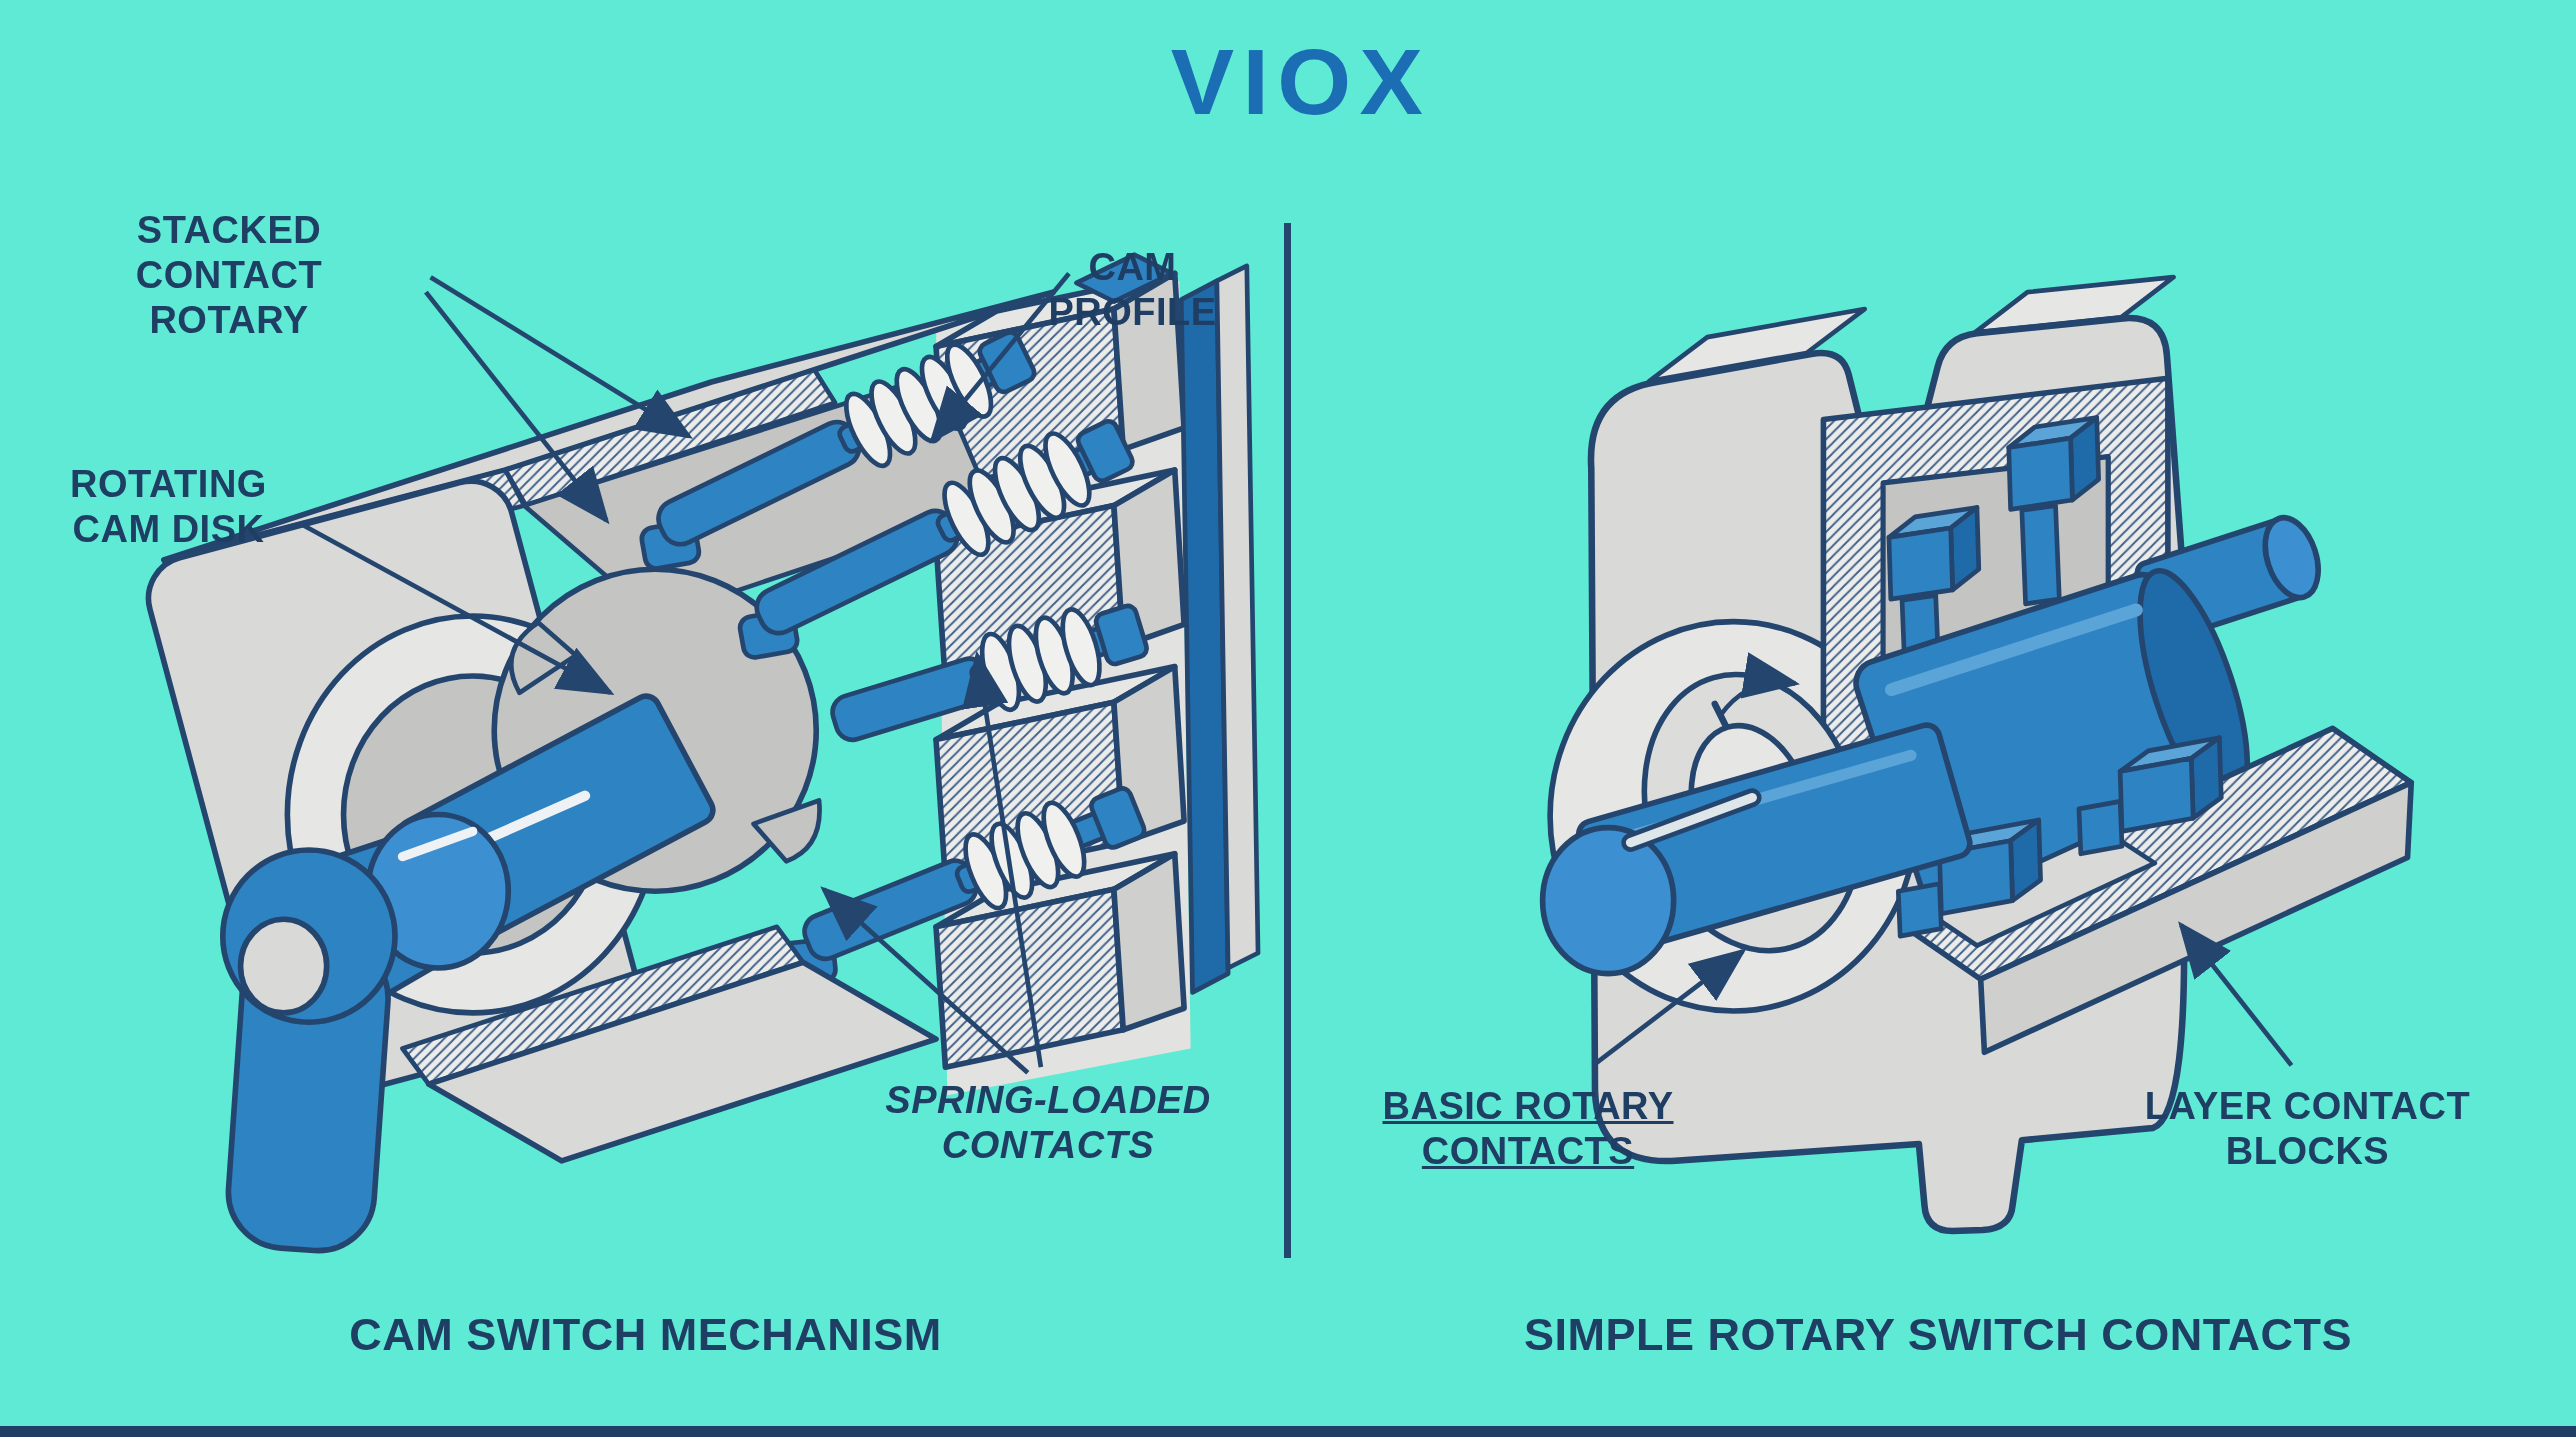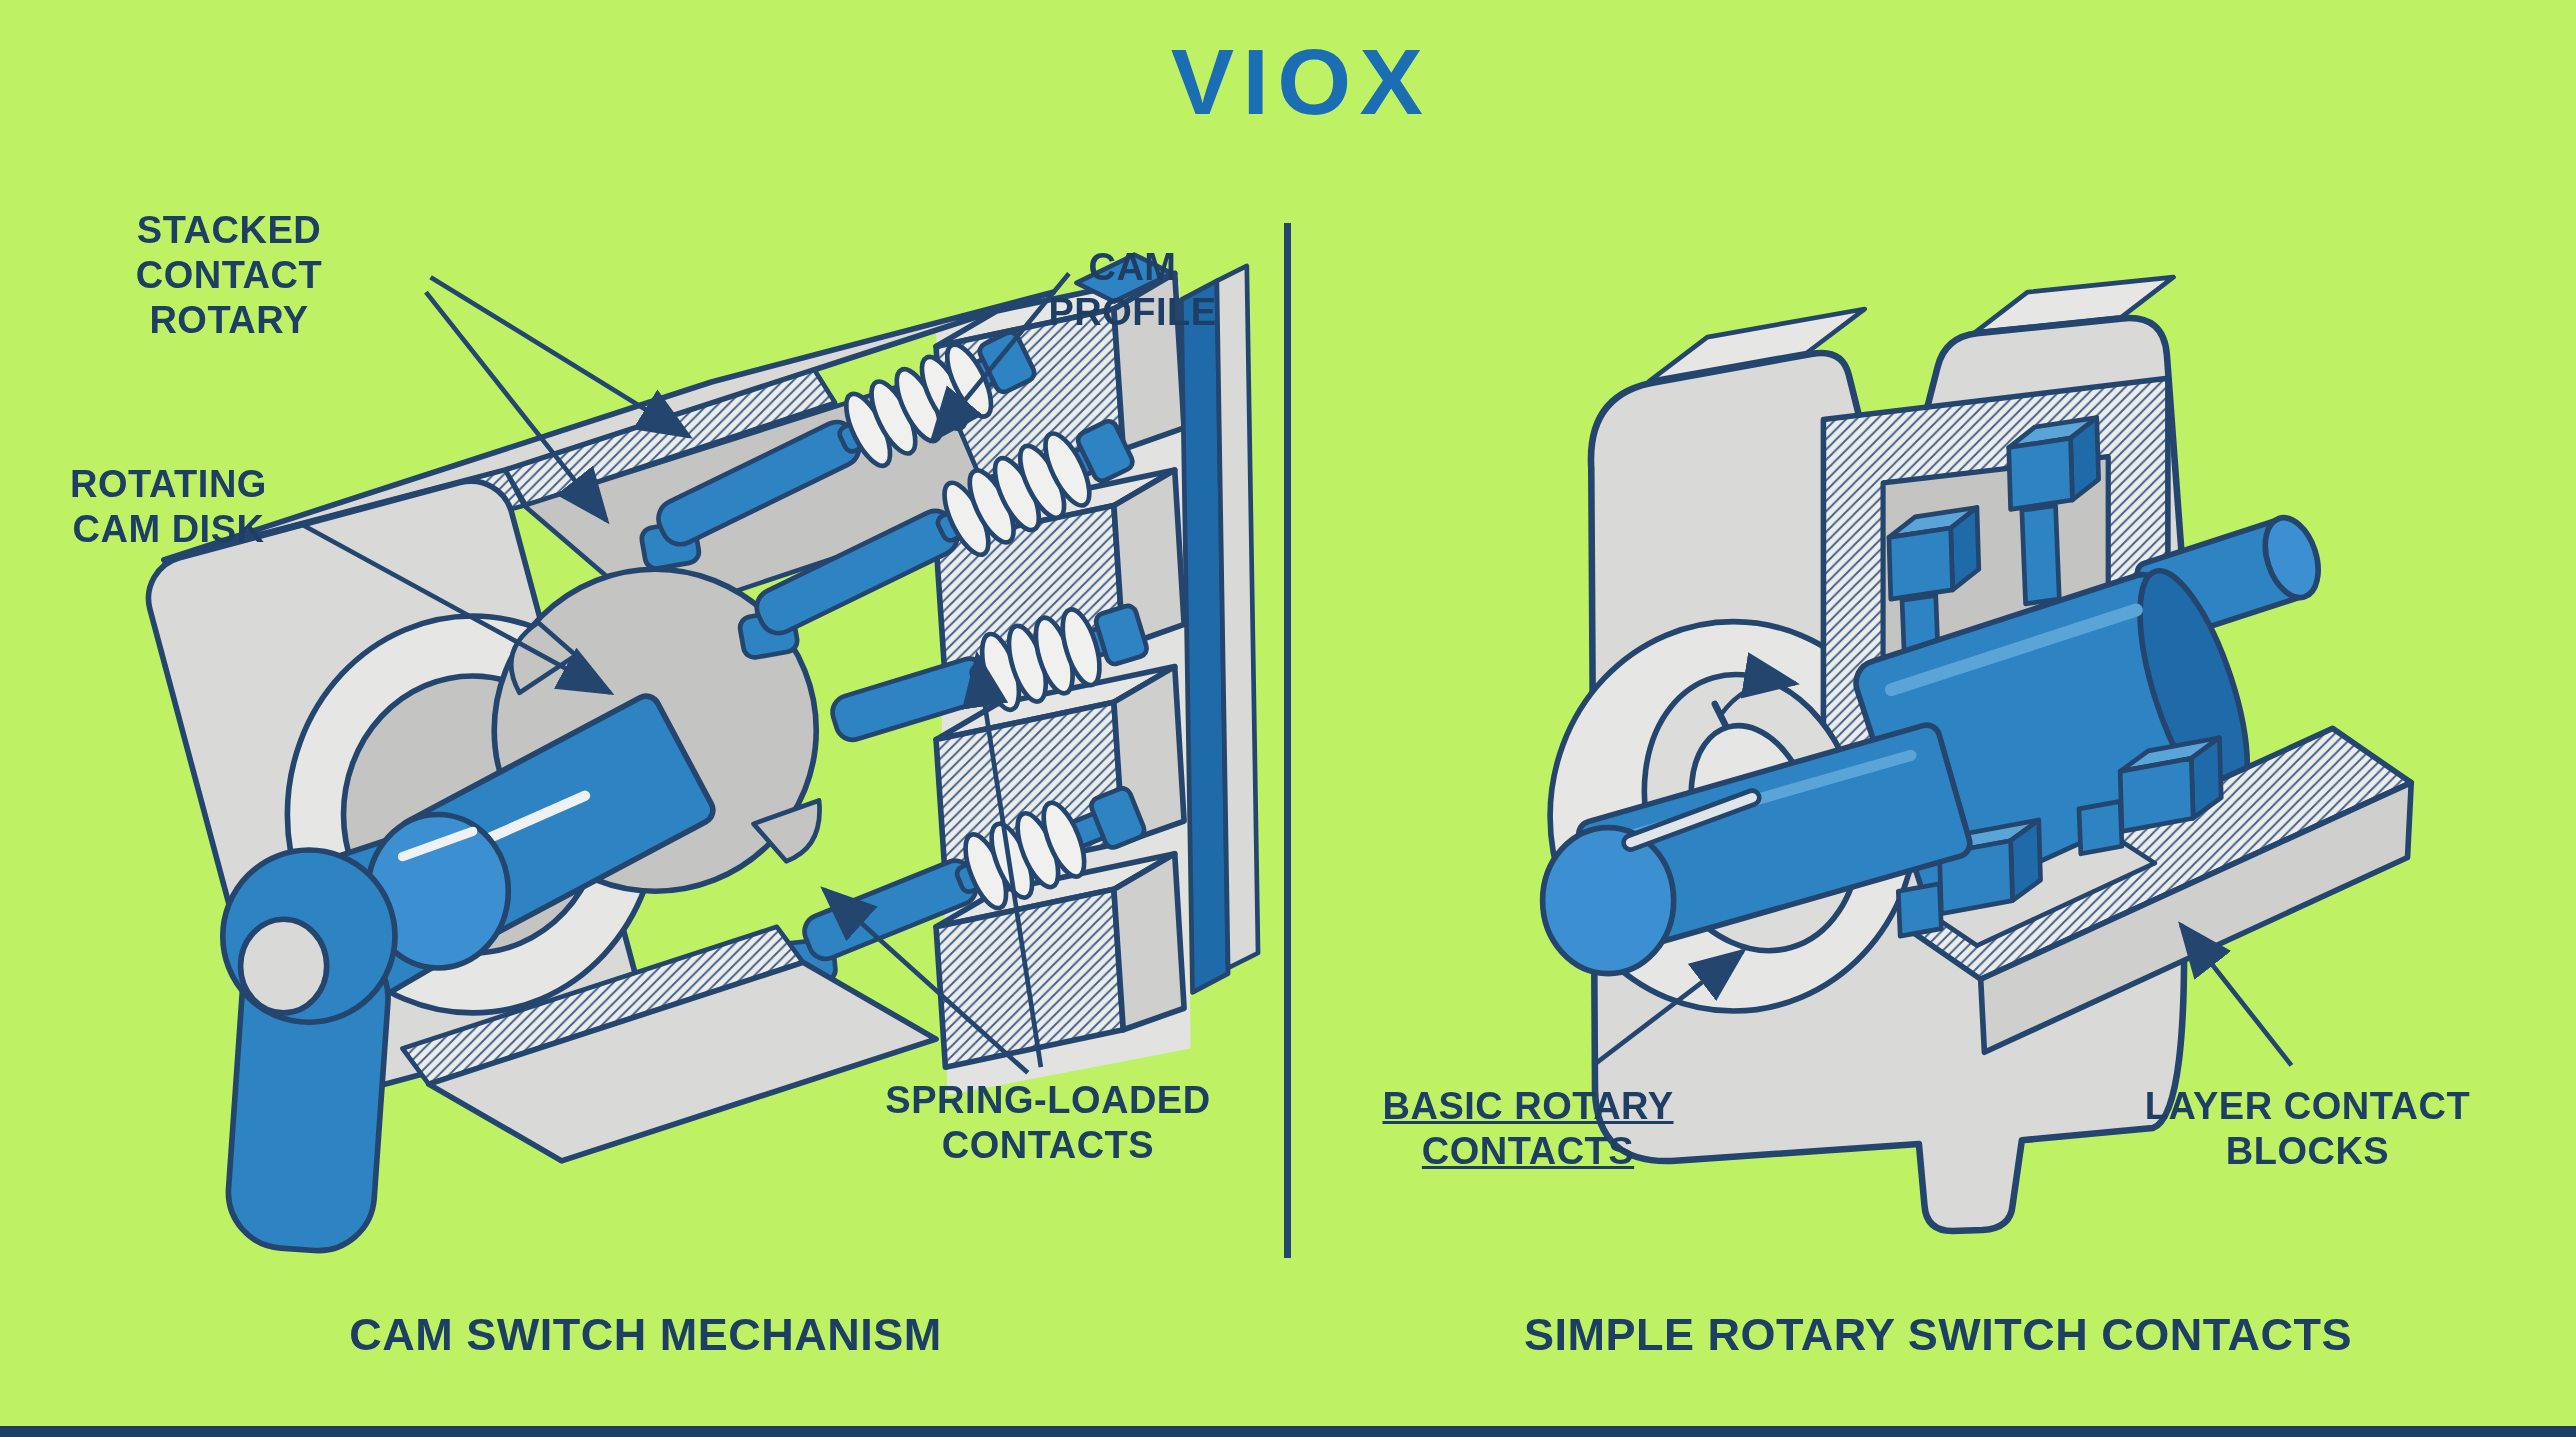--- a/index.html
+++ b/index.html
@@ -1,18 +1,18 @@
 <!DOCTYPE html>
 <html style="font-size:15px"><head>
 <meta charset="utf-8">
 <style>
   html,body{margin:0;padding:0;background:#ffffff;}
   #canvas{
     position:relative;width:2576px;height:1438px;overflow:hidden;
-    background:#bef264;font-family:"Liberation Sans",sans-serif;
+    background:#5eead4;font-family:"Liberation Sans",sans-serif;
   }
   .logo{
     position:absolute;left:0;top:28px;width:2602px;text-align:center;
     font-size:95px;font-weight:bold;letter-spacing:8.4px;color:#1b6eb4;
     transform:scaleY(0.98);
   }
   .divider{
     position:absolute;left:1284px;top:223px;width:6.6px;height:1035px;background:#24456e;
   }
   .bottom-bar{
@@ -283,21 +283,21 @@
   <div class="lbl" style="left:28px;top:462px;width:281px;">
     <div>ROTATING</div>
     <div>CAM DISK</div>
   </div>
 
   <div class="lbl" style="left:1020px;top:245px;width:225px;">
     <div>CAM</div>
     <div>PROFILE</div>
   </div>
 
-  <div class="lbl" style="left:861px;top:1078px;width:374px;">
+  <div class="lbl" style="left:861px;top:1078px;width:374px;font-style:italic;">
     <div>SPRING-LOADED</div>
     <div>CONTACTS</div>
   </div>
 
   <div class="lbl" style="left:1343px;top:1084px;width:370px;text-decoration:underline;">
     <div>BASIC ROTARY</div>
     <div>CONTACTS</div>
   </div>
 
   <div class="lbl" style="left:2111px;top:1084px;width:393px;">

